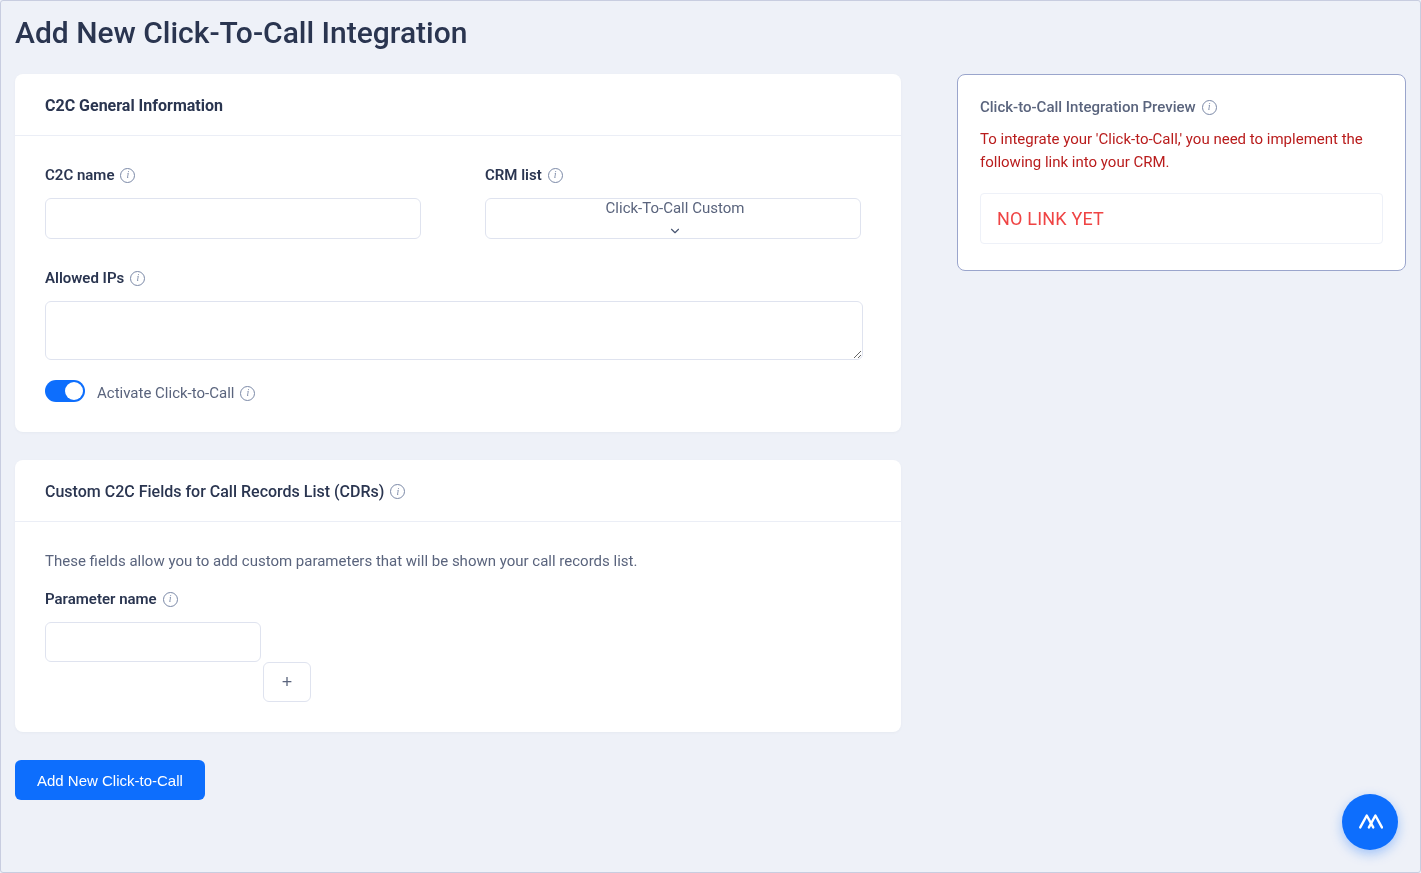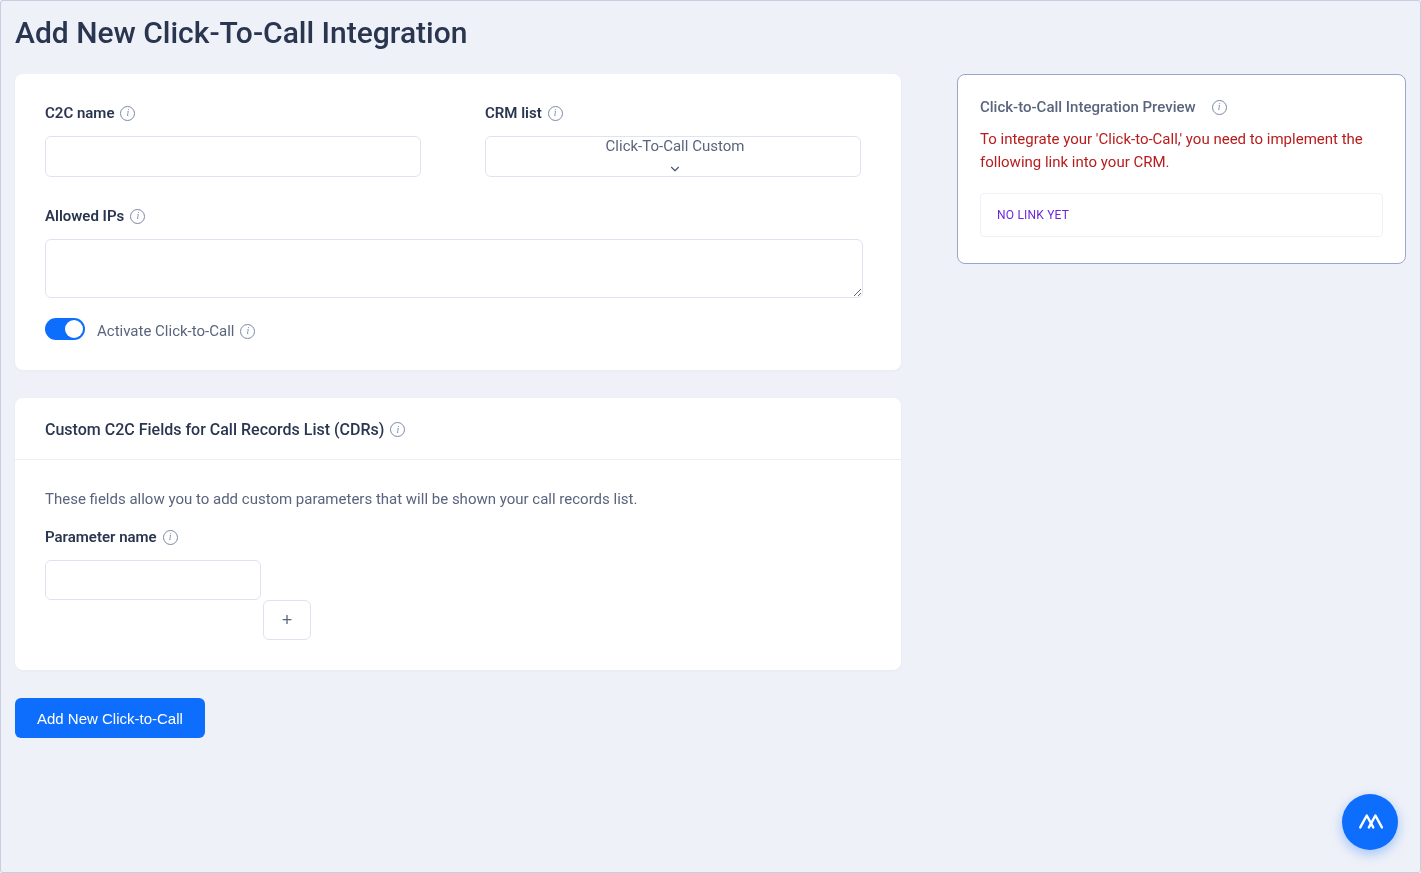--- a/index.html
+++ b/index.html
@@ -223,38 +223,38 @@
     border: 1px solid #9aa5cc;
     border-radius: 8px;
     background: #fff;
     padding: 22px 22px 26px 22px;
   }
   .preview-title {
     font-size: 15px;
     color: #5a647d;
     display: inline-flex;
     align-items: center;
-    gap: 16px;
+    gap: 6px;
     margin-bottom: 12px;
     font-weight: 500;
     text-align: center;
   }
   .preview-text {
     font-size: 15px;
     color: #b91c1c;
     line-height: 1.55;
     margin-bottom: 18px;
   }
   .link-box {
     border: 1px solid #eef1f8;
     border-radius: 4px;
     padding: 14px 16px;
-    font-size: 12px;
+    font-size: 18px;
     letter-spacing: 0.2px;
-    color: #6d28d9;
+    color: #ef4444;
     background: #fff;
   }
   .fab {
     position: absolute;
     right: 22px; bottom: 22px;
     width: 56px; height: 56px;
     border-radius: 50%;
     background: #0d6efd;
     display: flex; align-items: center; justify-content: center;
     cursor: pointer;
@@ -268,20 +268,23 @@
 <div class="page">
 
   <h1 class="page-title">Add New Click-To-Call Integration</h1>
 
   <div class="content">
 
     <div class="left-col">
 
       
       <div class="card">
+        <div class="card-header">
+          <span class="card-title">C2C General Information</span>
+        </div>
         <div class="card-body">
 
           <div class="form-row">
             <div class="form-group col">
               <label class="form-label">
                 <span>C2C name</span>
                 <span class="info-icon">i</span>
               </label>
               <input class="text-input" type="text" value="" style="">
             </div>

